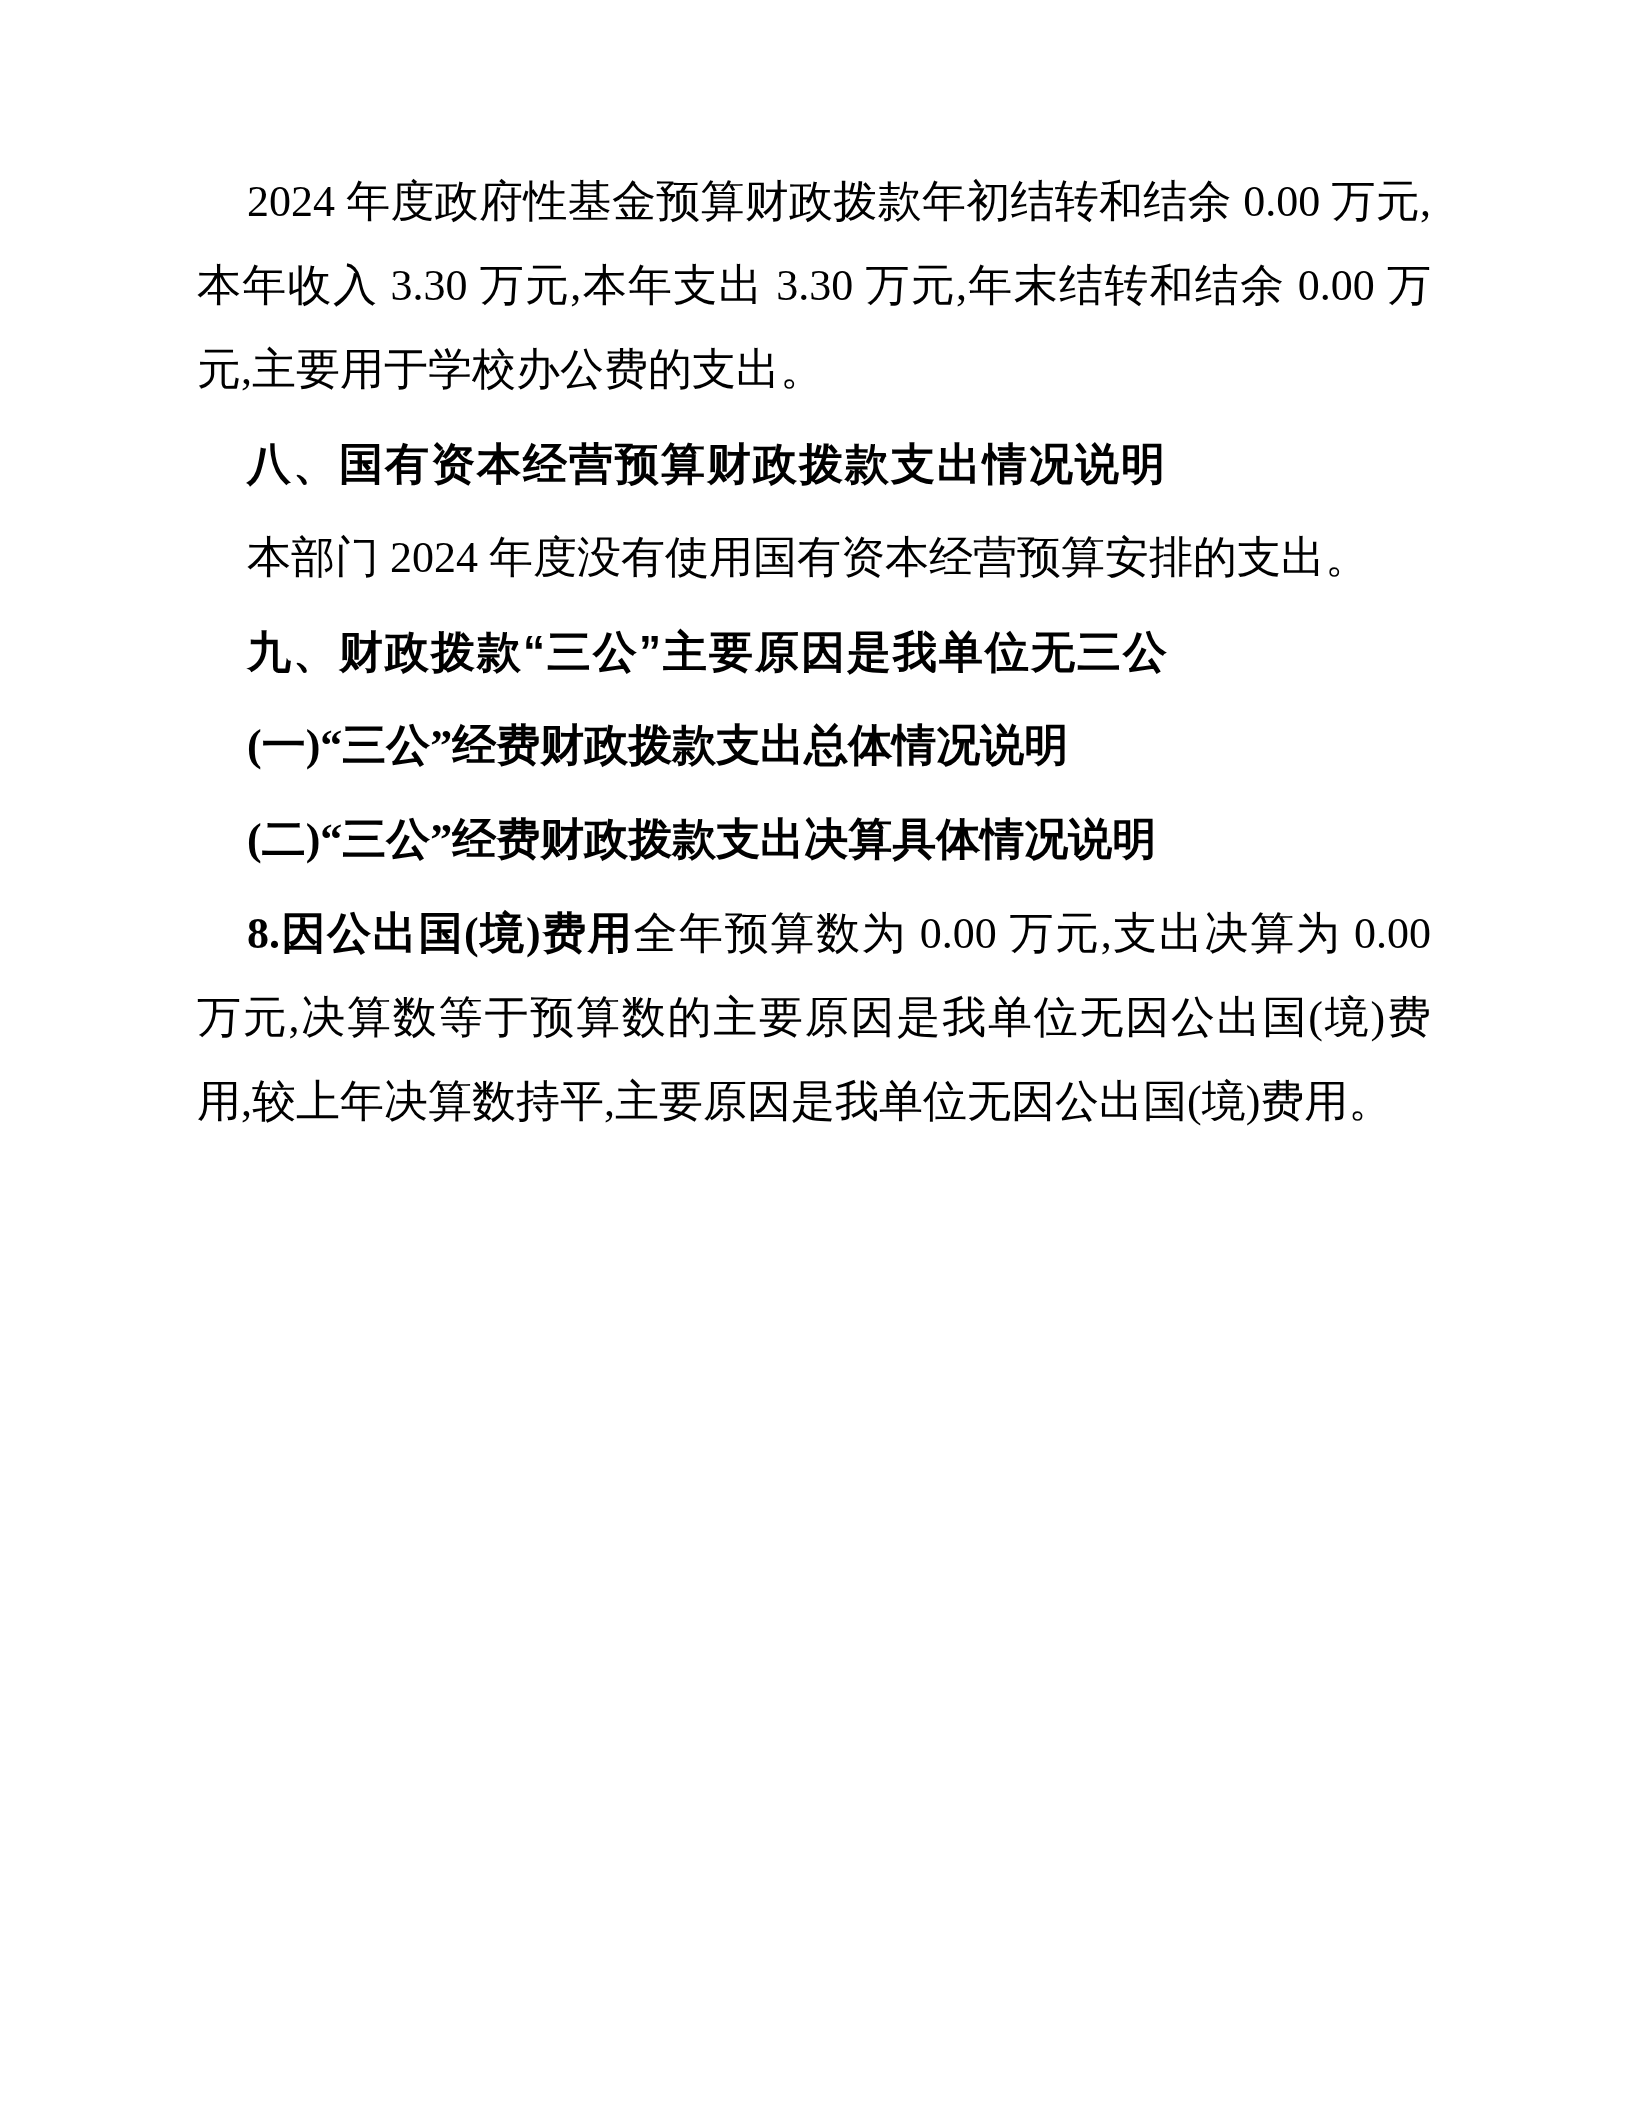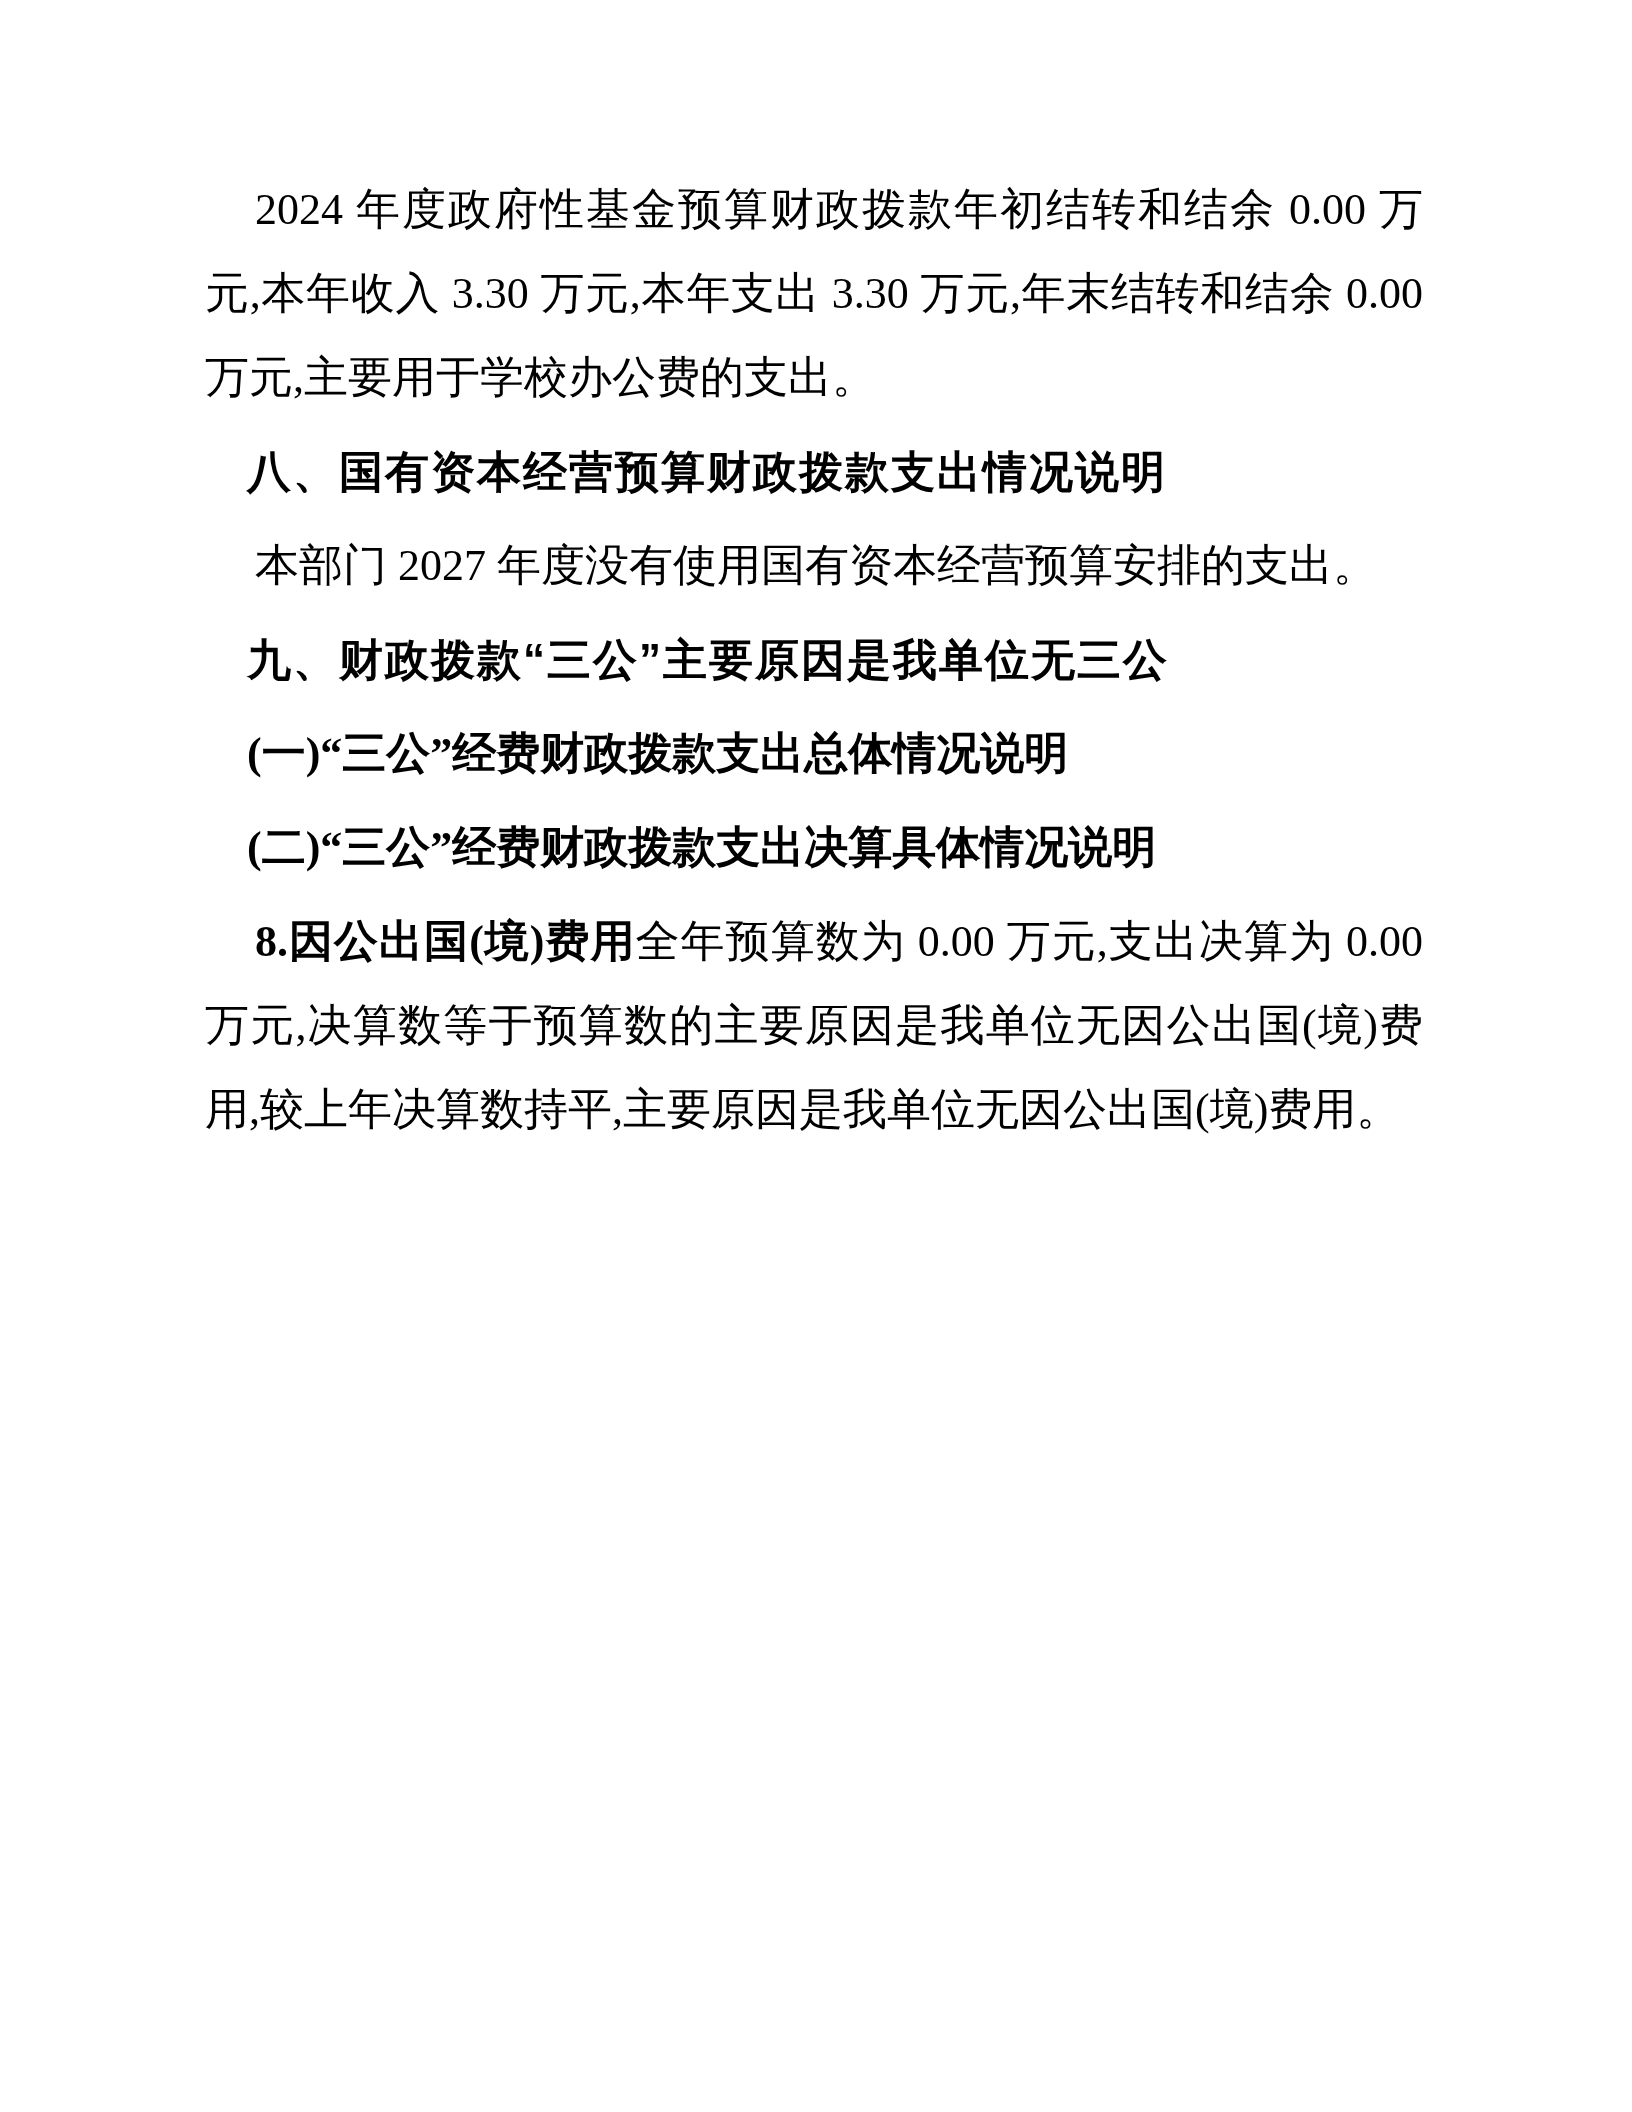--- a/index.html
+++ b/index.html
@@ -18,21 +18,21 @@
     position: absolute;
     left: 197px;
     top: 160px;
     width: 1234px;
     color: #000000;
     font-family: "Liberation Serif", "DejaVu Serif", serif;
     font-size: 44px;
     line-height: 84px;
   }
   .content p {
-    margin: 8px;
+    margin: 0;
     text-indent: 50px;
     text-align: justify;
     text-align-last: left;
   }
   .content p.heading {
     font-weight: bold;
     text-align: center;
     margin: 10px 0;
   }
   .content p.heading.sans {
@@ -46,21 +46,21 @@
 </head>
 <body>
 
 <div class="page">
   <div class="content">
 
     <p class="body">2024 年度政府性基金预算财政拨款年初结转和结余 0.00 万元,本年收入 3.30 万元,本年支出 3.30 万元,年末结转和结余 0.00 万元,主要用于学校办公费的支出。</p>
 
     <p class="heading sans">八、国有资本经营预算财政拨款支出情况说明</p>
 
-    <p class="body">本部门 2027 年度没有使用国有资本经营预算安排的支出。</p>
+    <p class="body">本部门 2024 年度没有使用国有资本经营预算安排的支出。</p>
 
     <p class="heading sans">九、财政拨款“三公”主要原因是我单位无三公</p>
 
     <p class="heading">(一)“三公”经费财政拨款支出总体情况说明</p>
 
 
     <p class="heading">(二)“三公”经费财政拨款支出决算具体情况说明</p>
 
     <p class="body"><span class="lead">8.因公出国(境)费用</span><span>全年预算数为 0.00 万元,支出决算为 0.00 万元,决算数等于预算数的主要原因是我单位无因公出国(境)费用,较上年决算数持平,主要原因是我单位无因公出国(境)费用。</span></p>
 

